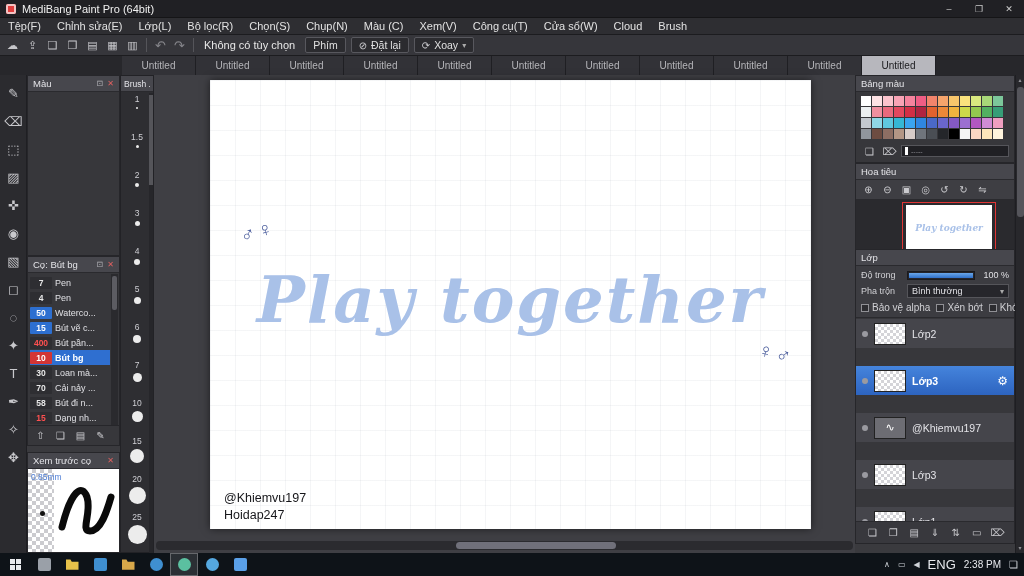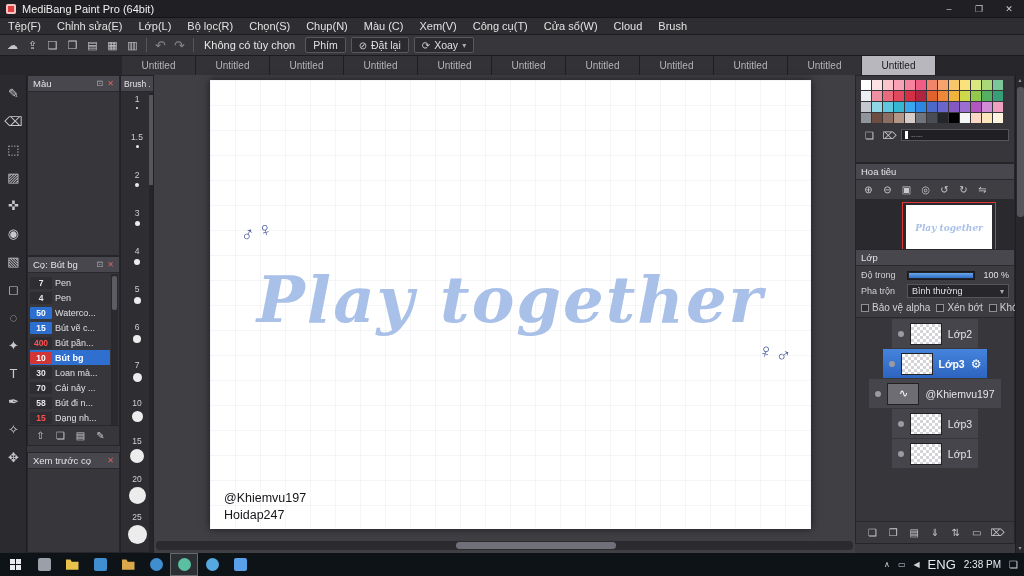--- a/index.html
+++ b/index.html
@@ -118,21 +118,21 @@
   .lrow{display:flex;align-items:center;gap:4px;}
   .l-label{font-size:9px;color:#d0d0d4;width:42px;white-space:nowrap;}
   .l-slider{flex:1;height:9px;background:#24242a;border:1px solid #1a1a1e;position:relative;}
   .l-fill{position:absolute;inset:1px;background:linear-gradient(#6aa6e8,#2f6fc8);}
   .l-val{font-size:9px;color:#e0e0e4;width:30px;text-align:right;white-space:nowrap;}
   .l-select{flex:1;height:14px;background:#26262b;border:1px solid #55555a;font-size:9px;color:#e0e0e4;padding:0 4px;display:flex;align-items:center;}
   .l-select .caret{margin-left:auto;}
   .checks{gap:6px;}
   .chk{display:flex;align-items:center;gap:3px;font-size:10px;color:#d0d0d4;white-space:nowrap;}
   .chk .box{width:8px;height:8px;border:1px solid #909095;background:#2c2c30;}
-  .layer-list{display:flex;flex-direction:column;gap:1px;padding:1px 0;align-items:center;}
+  .layer-list{display:flex;flex-direction:column;gap:18px;padding:1px 0;}
   .layer-row{height:29px;display:flex;align-items:center;gap:6px;background:#45454b;padding:0 6px;}
   .layer-row.sel{background:linear-gradient(#4584dc,#2d64c0);}
   .vis-dot{width:6px;height:6px;border-radius:50%;background:#9a9aa0;flex:0 0 auto;}
   .l-thumb{width:32px;height:22px;border:1px solid #222;background:#fff;flex:0 0 auto;}
   .l-thumb.chk6{background:conic-gradient(#d4d4d8 25%,#ffffff 0 50%,#d4d4d8 0 75%,#ffffff 0) 0 0/6px 6px;}
   .l-thumb.sig{background:#6d6d73;color:#fff;font-size:11px;display:flex;align-items:center;justify-content:center;}
   .l-name{font-size:10.5px;color:#e4e4e8;white-space:nowrap;overflow:hidden;}
   .layer-row.sel .l-name{color:#fff;font-weight:bold;}
   .gear{margin-left:auto;color:#fff;font-size:12px;}
   .l-foot{position:absolute;left:0;right:0;bottom:0;height:22px;background:#38383d;border-top:1px solid #2a2a2e;display:flex;align-items:center;justify-content:space-between;padding:0 8px;}
@@ -357,20 +357,30 @@
       <span class="mini-btn">✎</span>
     </div>
 
   <div class="panel abs" style="left:27px;top:452px;width:93px;height:101px">
     <div class="phead">
       <span class="ptitle">Xem trước cọ</span>
       <span class="ph-icons">
           <span class="ph-ic close">✕</span>
         </span>
     </div>
+    <div style="position:relative;height:83px;overflow:hidden">
+      <div class="abs checker" style="left:0;top:0;width:26px;height:83px"></div>
+      <div class="abs pv-white" style="left:26px;top:0;width:65px;height:83px">
+        <svg width="65" height="83" viewBox="0 0 65 83">
+          <path d="M8 58 C 17 22, 28 14, 33 28 C 38 44, 26 62, 36 62 C 47 62, 53 42, 57 28" fill="none" stroke="#0a0a0a" stroke-width="7" stroke-linecap="round"></path>
+        </svg>
+      </div>
+      <span class="abs pv-size" style="left:3px;top:3px">0.85mm</span>
+      <span class="abs pv-dot" style="left:12px;top:42px"></span>
+    </div>
   </div>
 
   <div class="sizestrip abs" style="left:120px;top:75px;width:34px;height:478px">
     <div class="phead" style="padding:0 3px">
       <span class="ptitle" style="font-size:8.5px">Brush ...</span>
     </div>
     <div class="sizes">
 
         <div class="size-item">
           <span class="s-label">1</span>
@@ -446,20 +456,23 @@
         <div>@Khiemvu197</div>
         <div>Hoidap247</div>
       </div>
     </div>
     <div class="hscroll abs" style="left:2px;right:2px;bottom:3px;height:9px">
       <span class="hthumb"></span>
     </div>
   </div>
 
   <div class="panel abs" style="left:855px;top:75px;width:160px;height:88px">
+    <div class="phead">
+      <span class="ptitle">Bảng màu</span>
+    </div>
     <div class="pal-grid">
 
     <span class="pal-sw" style="background: rgb(255, 255, 255);"></span>
         <span class="pal-sw" style="background: rgb(253, 226, 228);"></span>
         <span class="pal-sw" style="background: rgb(251, 196, 205);"></span>
         <span class="pal-sw" style="background: rgb(248, 163, 181);"></span>
         <span class="pal-sw" style="background: rgb(245, 131, 157);"></span>
         <span class="pal-sw" style="background: rgb(239, 93, 132);"></span>
         <span class="pal-sw" style="background: rgb(242, 132, 107);"></span>
         <span class="pal-sw" style="background: rgb(246, 164, 107);"></span>

